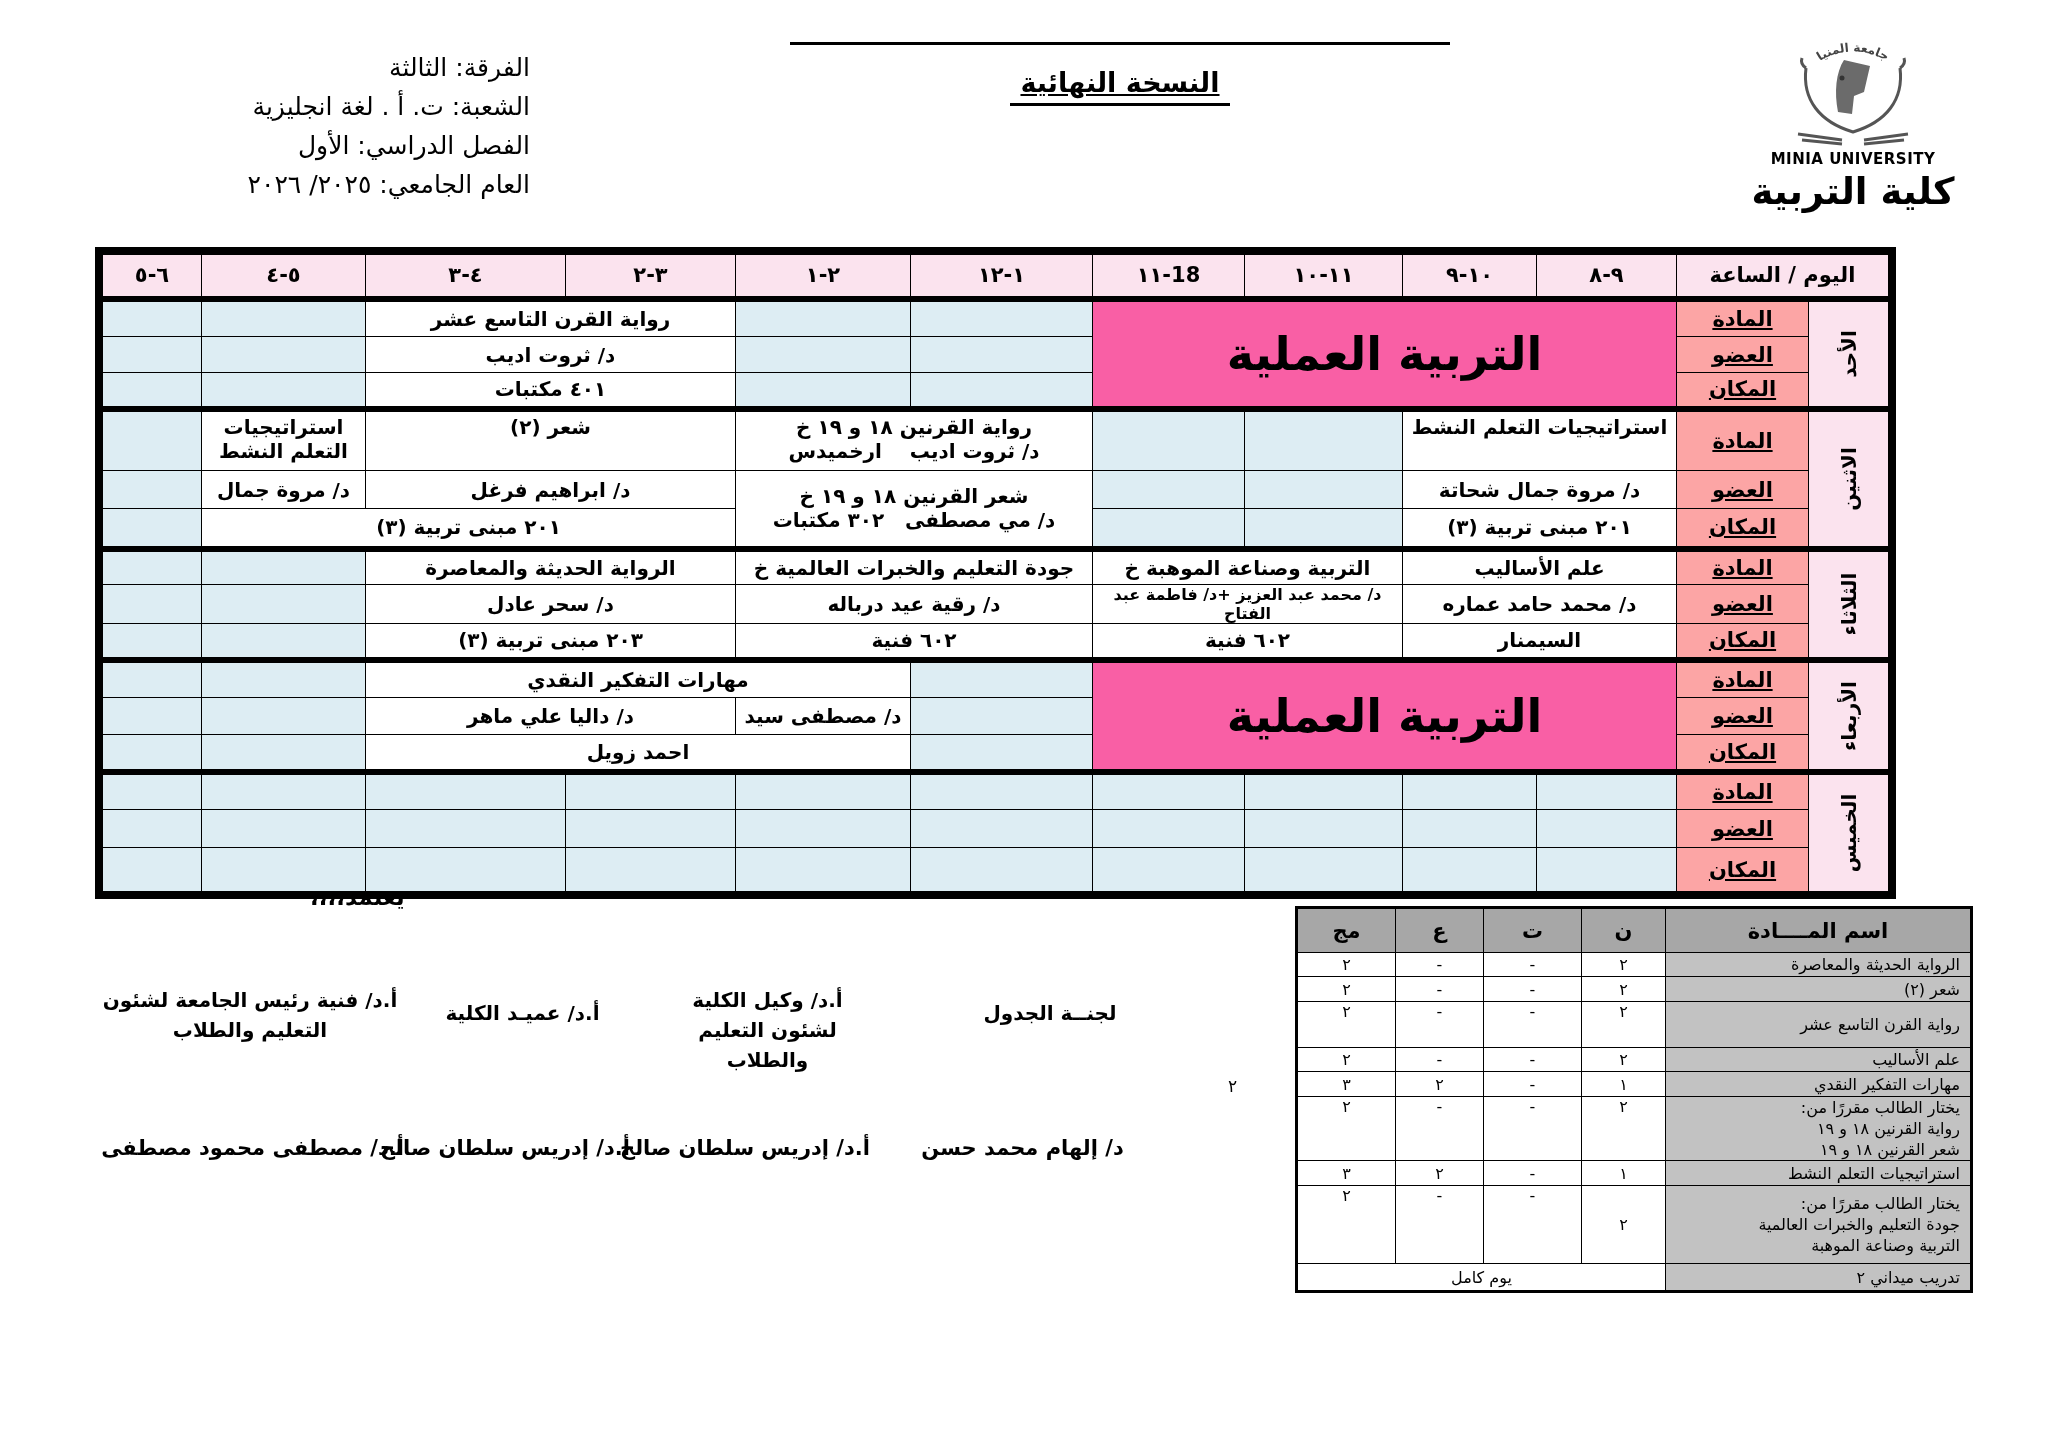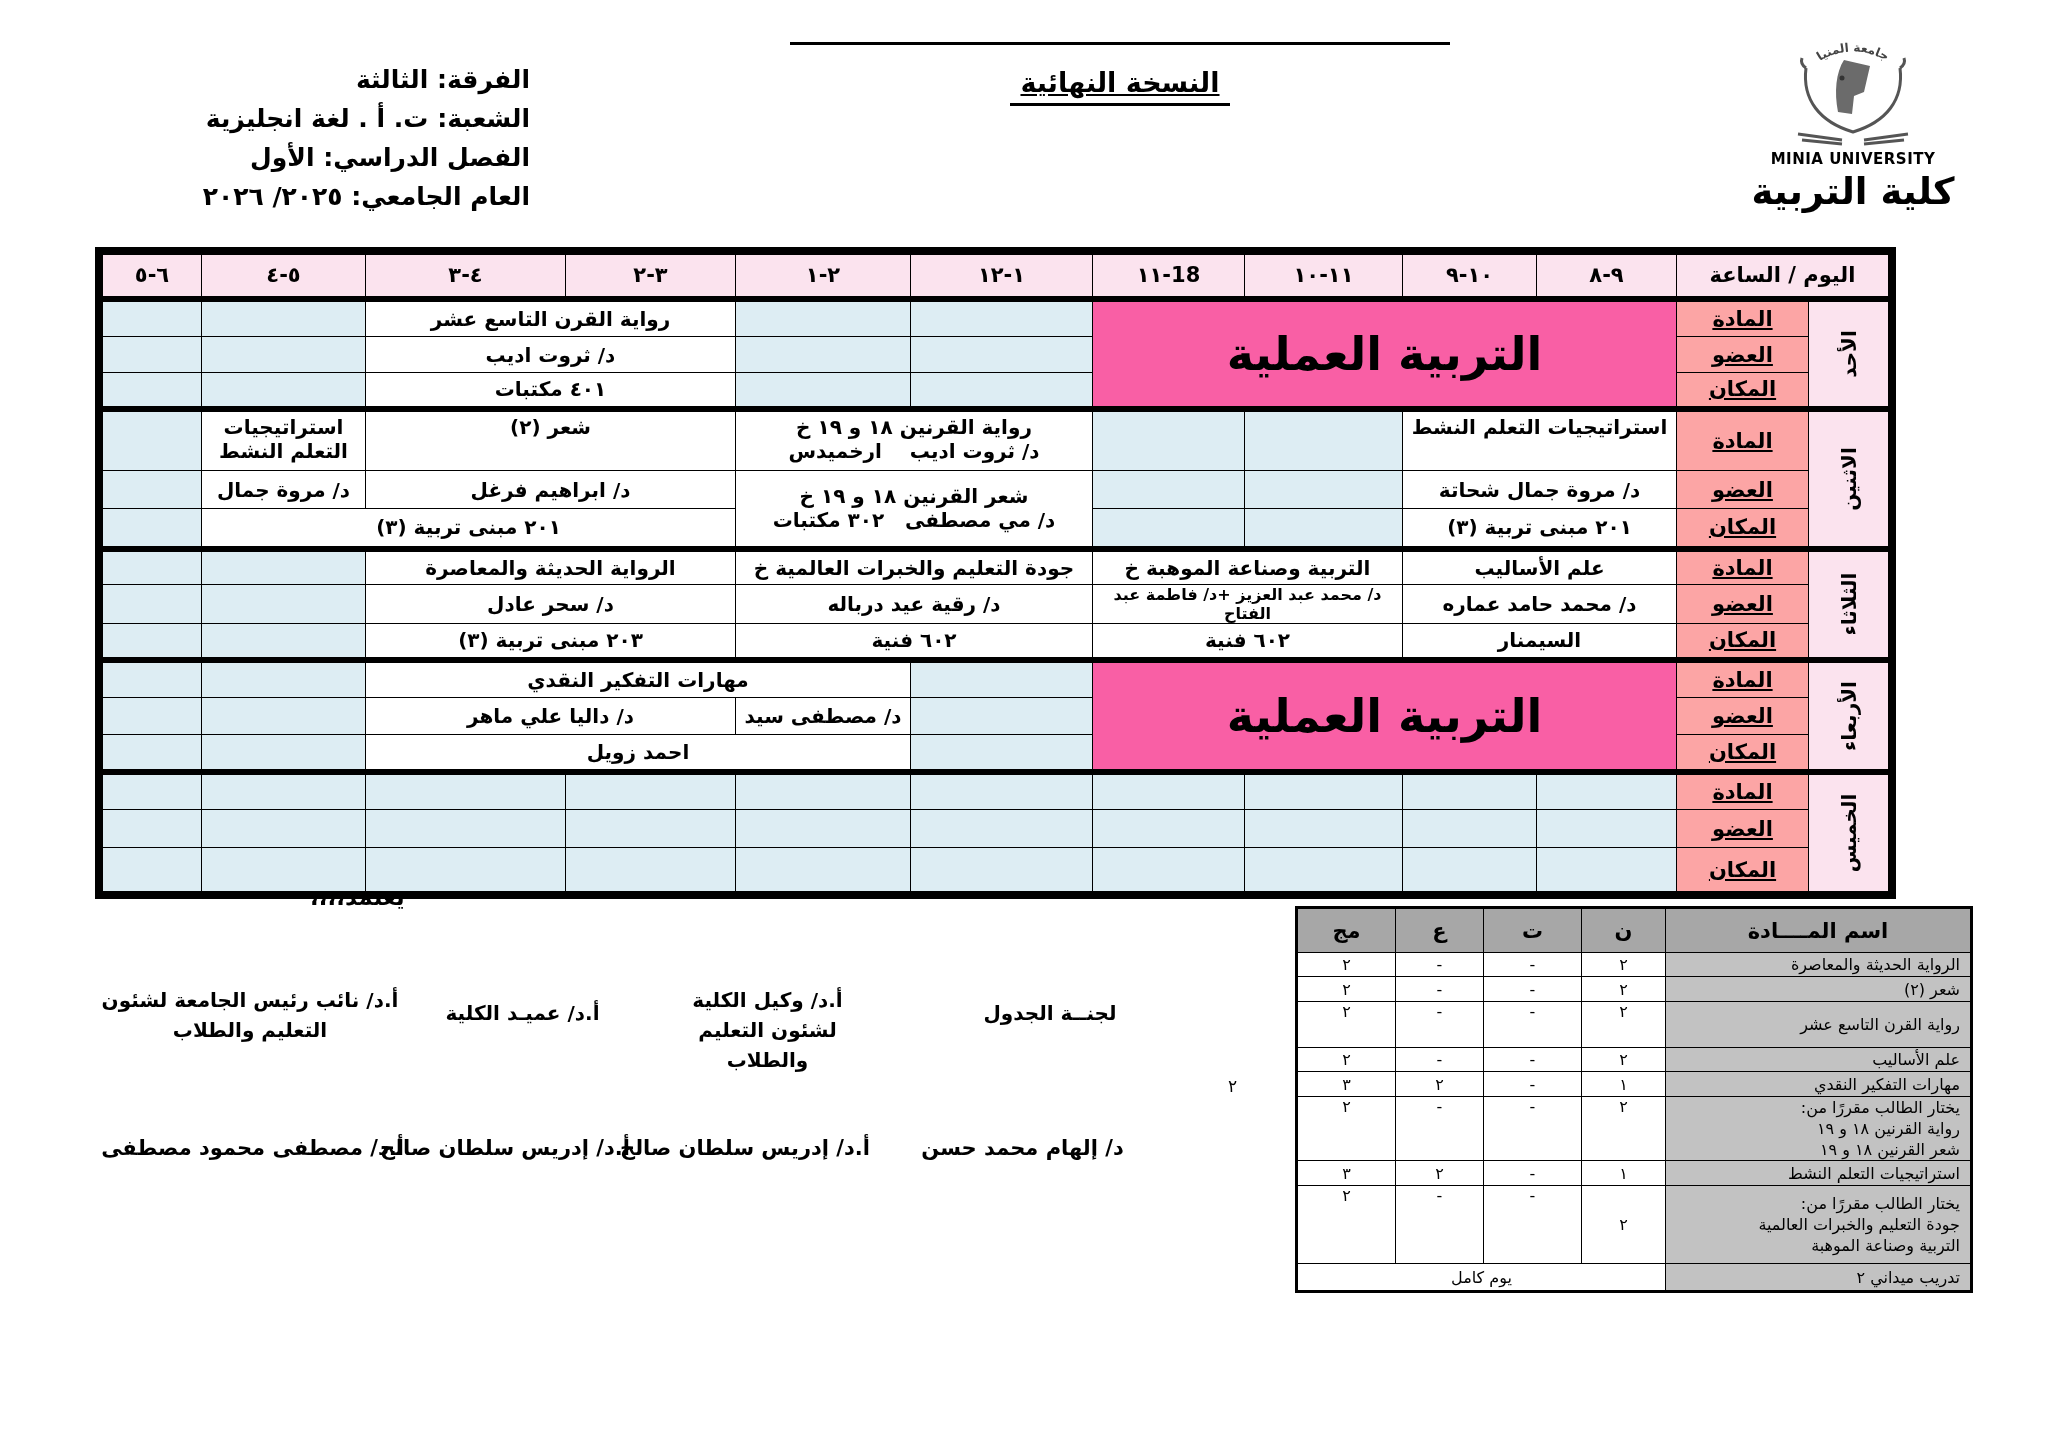--- a/index.html
+++ b/index.html
@@ -2,22 +2,22 @@
 <html lang="ar"><head>
 <meta charset="utf-8">
 <style>
   html,body{margin:0;padding:0;}
   body{
     width:2048px;height:1448px;position:relative;background:#fff;
     font-family:"DejaVu Sans","Liberation Sans",sans-serif;color:#000;overflow:hidden;
   }
   .abs{position:absolute;}
   
-  .info{left:120px;top:60px;width:410px;direction:rtl;text-align:right;
-        font-weight:bold;font-size:25px;line-height:39px;}
+  .info{left:120px;top:48px;width:410px;direction:rtl;text-align:right;
+        font-weight:normal;font-size:25px;line-height:39px;}
   .title-wrap{left:790px;top:42px;width:660px;text-align:center;direction:rtl;border-top:3px solid #000;padding-top:10px;}
   .title-wrap .tline{display:inline-block;border-bottom:3px solid #000;padding:0 10px 5px;font-weight:bold;}
   .t1{font-size:29px;} .t2{font-size:29px;margin-top:12px;} .t3{font-size:27px;margin-top:12px;text-decoration:underline;}
   .logo{left:1738px;top:30px;width:230px;text-align:center;}
   .logo .en{font-weight:bold;font-size:15px;letter-spacing:.5px;margin-top:-4px;}
   .logo .fac{font-weight:bold;font-size:37px;direction:rtl;margin-top:2px;text-align:center;}
   
   .tt-wrap{left:95px;top:247px;border:7px solid #000;background:#000;}
   table.tt{border-collapse:collapse;table-layout:fixed;direction:rtl;background:#fff;}
   table.tt td{border:1.6px solid #000;text-align:center;vertical-align:middle;overflow:hidden;padding:0 2px;}
@@ -378,16 +378,16 @@
   <div class="ln">لشئون التعليم والطلاب</div>
 </div>
 <div class="abs sig-name" style="left:615px;top:1136px;width:260px">أ.د/ إدريس سلطان صالح</div>
 
 <div class="abs sig" style="left:415px;top:998px;width:215px">
   <div class="ln">أ.د/ عميـد الكلية</div>
 </div>
 <div class="abs sig-name" style="left:375px;top:1136px;width:260px">أ.د/ إدريس سلطان صالح</div>
 
 <div class="abs sig" style="left:95px;top:985px;width:310px">
-  <div class="ln">أ.د/ نائب رئيس الجامعة لشئون</div>
+  <div class="ln">أ.د/ فنية رئيس الجامعة لشئون</div>
   <div class="ln">التعليم والطلاب</div>
 </div>
 <div class="abs sig-name" style="left:100px;top:1136px;width:305px">أ.د/ مصطفى محمود مصطفى</div>
 
 </body></html>

